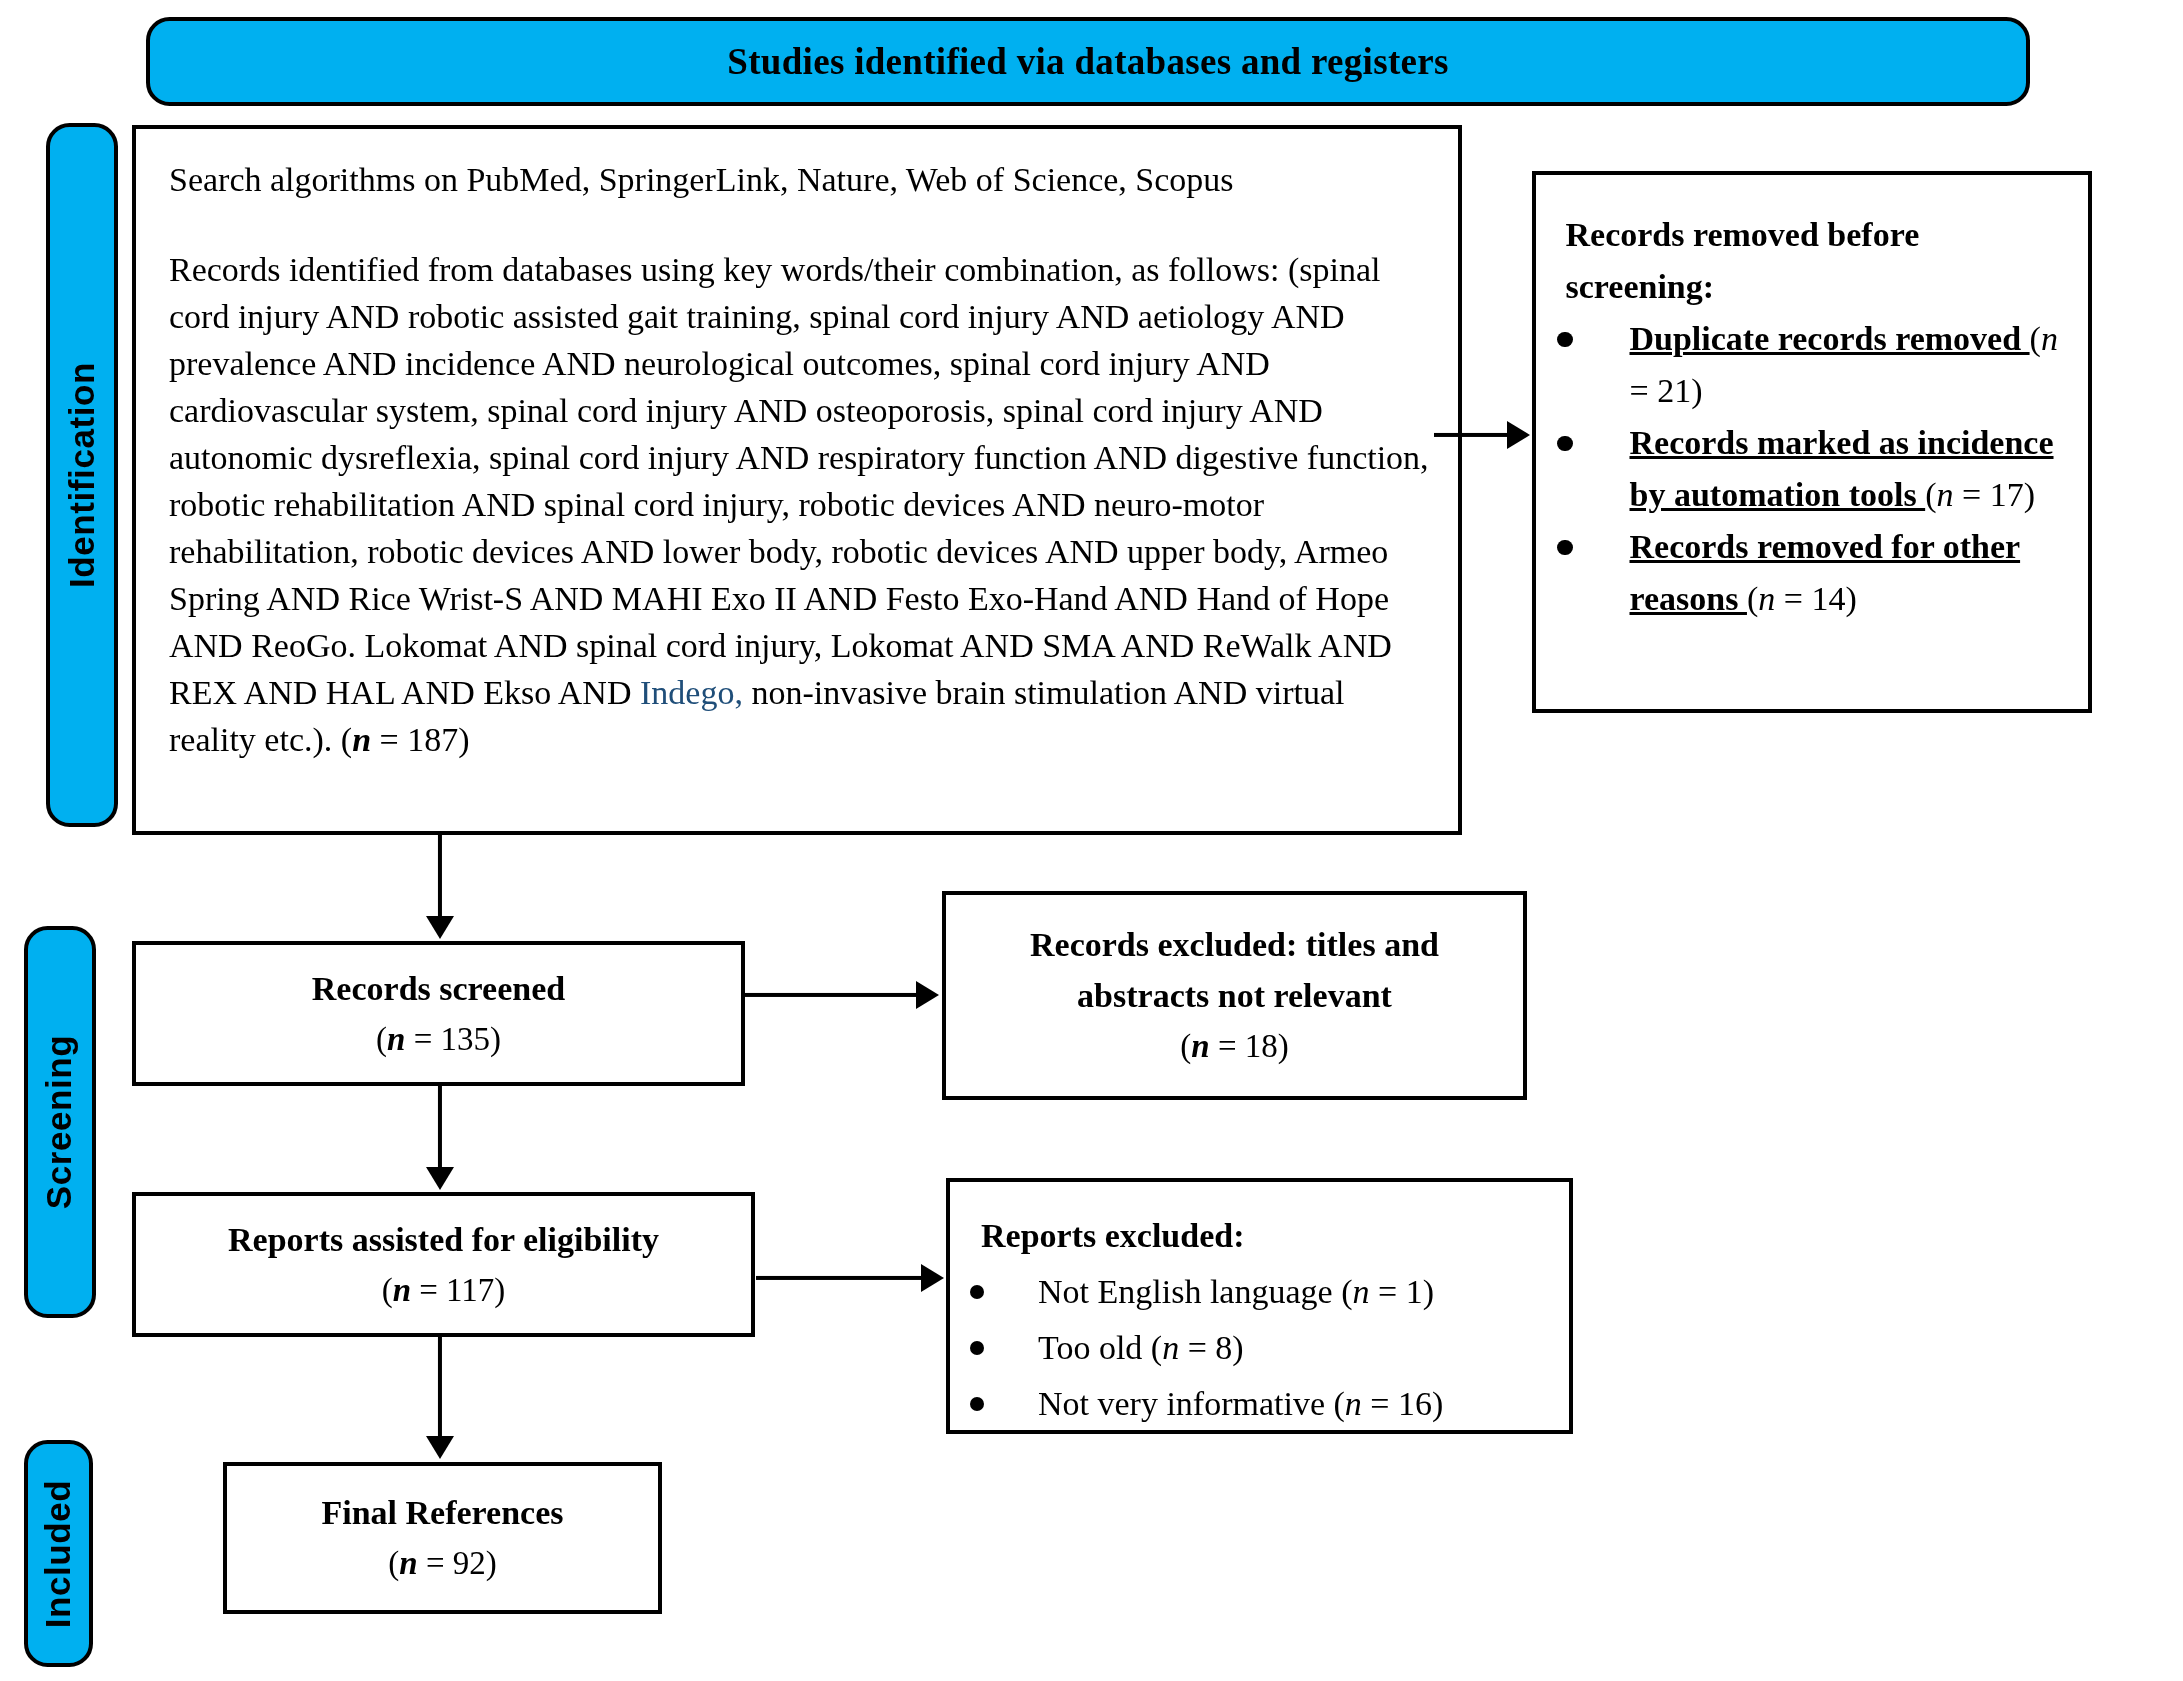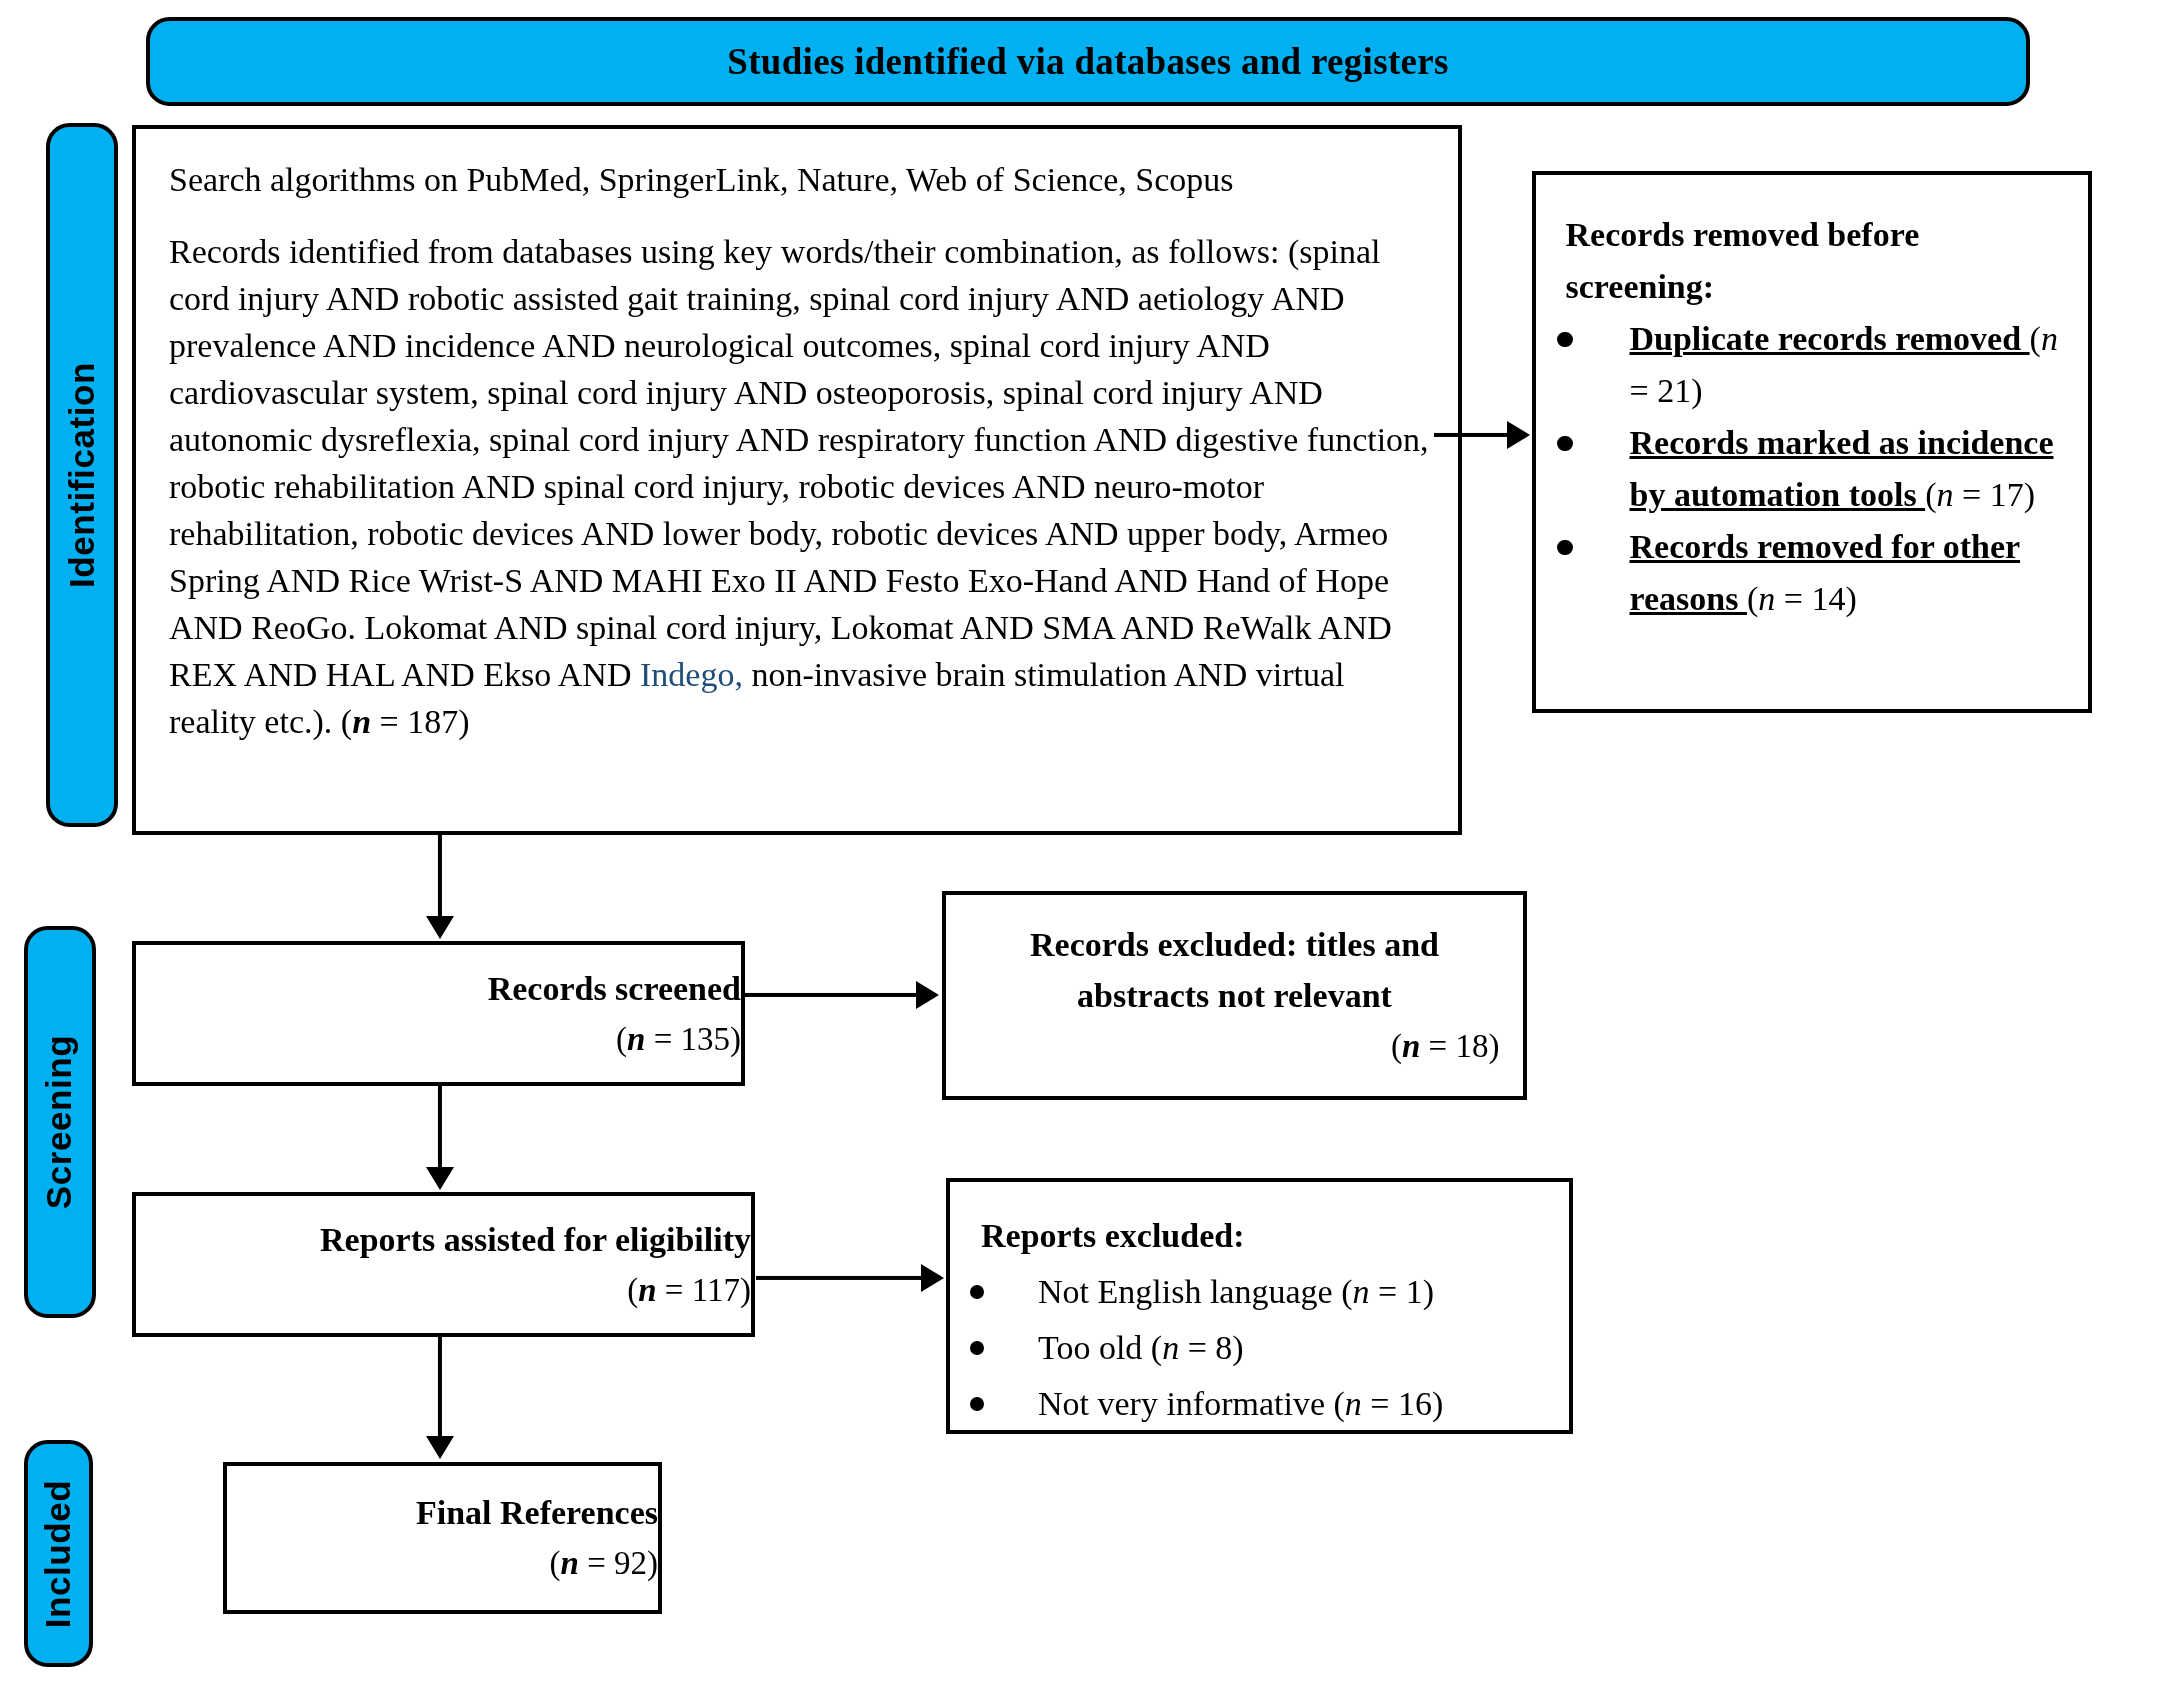--- a/index.html
+++ b/index.html
@@ -3,33 +3,33 @@
 <meta charset="utf-8">
 <style>
   html,body{margin:0;padding:0;background:#fff;}
   .canvas{position:relative;width:2183px;height:1681px;background:#fff;overflow:hidden;
           font-family:"Liberation Serif","DejaVu Serif",serif;color:#000;}
 
   
   .box{position:absolute;background:#fff;border:4.1px solid #000;box-sizing:border-box;z-index:1;}
   .cyan{position:absolute;border:4.1px solid #000;border-radius:23.6px;box-sizing:border-box;
         display:flex;align-items:center;justify-content:center;z-index:1;}
-  .center-box{display:flex;flex-direction:column;align-items:flex-end;justify-content:center;text-align:center;}
+  .center-box{display:flex;flex-direction:column;align-items:center;justify-content:center;text-align:center;}
 
   
   .banner-text{font-weight:bold;font-size:37px;letter-spacing:0.3px;}
 
   
   .vtab span{transform:rotate(-90deg);white-space:nowrap;display:block;
              font-family:"Liberation Sans","DejaVu Sans",sans-serif;
              font-weight:bold;font-size:35px;letter-spacing:0.6px;}
 
   
   .idbox{padding:27px 25px 11.8px 33px;font-size:34px;line-height:47px;text-align:left;}
-  .idbox .para{margin-top:25px;}
+  .idbox .para{margin-top:43px;}
   .bold{font-weight:normal;}
   .it{font-style:italic;}
   .bolditalic{font-weight:bold;font-style:italic;}
 
   
   .rm-box{padding:34px 17.7px 11.8px 29.5px;font-size:34px;line-height:52px;}
   .rm-head{font-weight:bold;}
   ul.blist{list-style:none;margin:0;padding:0;}
   li.bitem{position:relative;}
   .rm-box li.bitem{padding-left:64px;}

